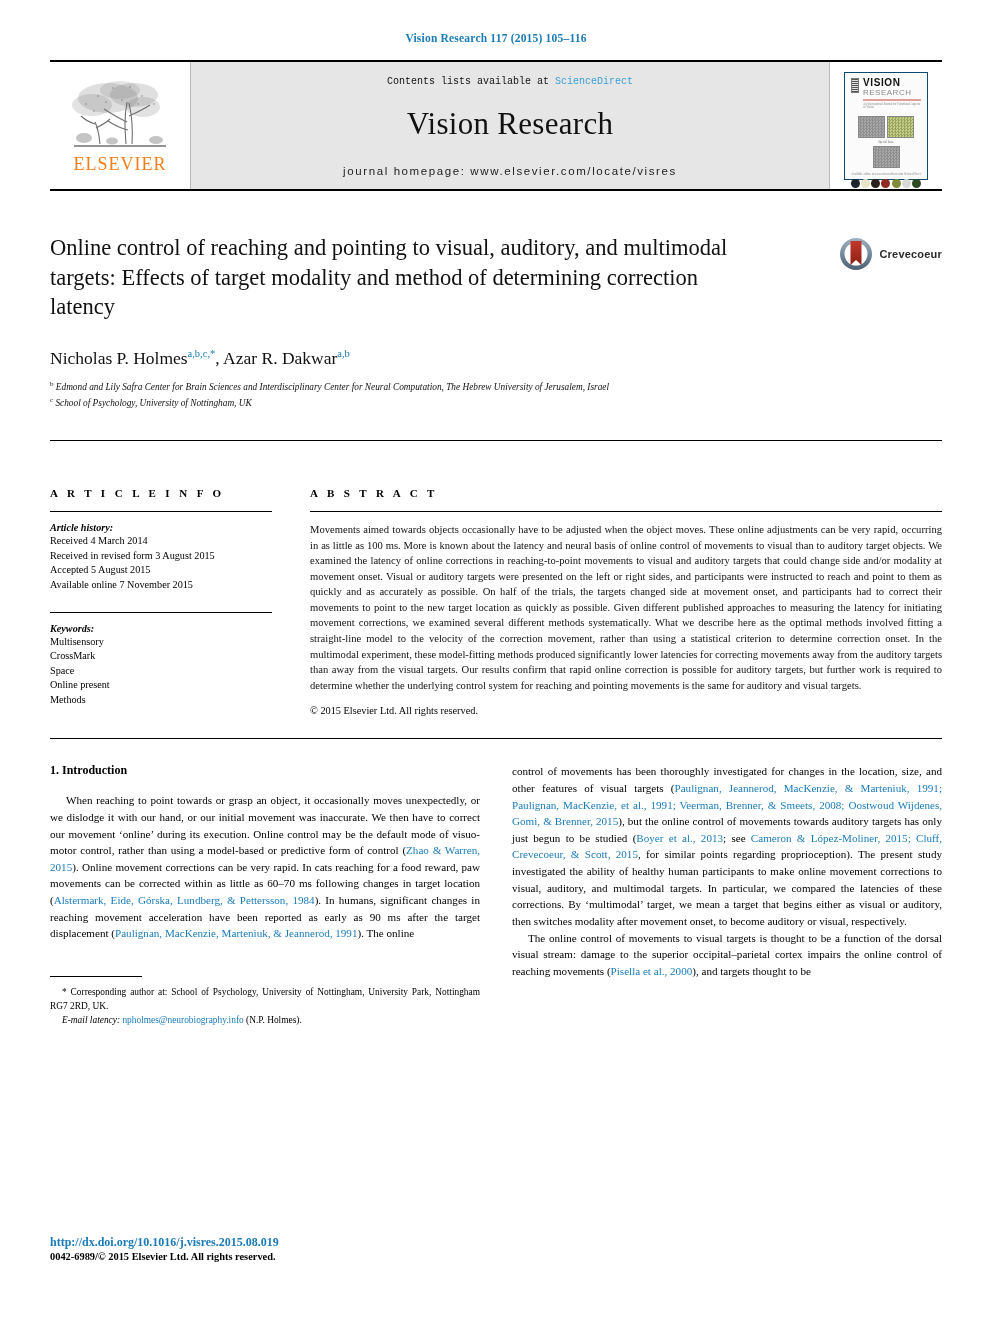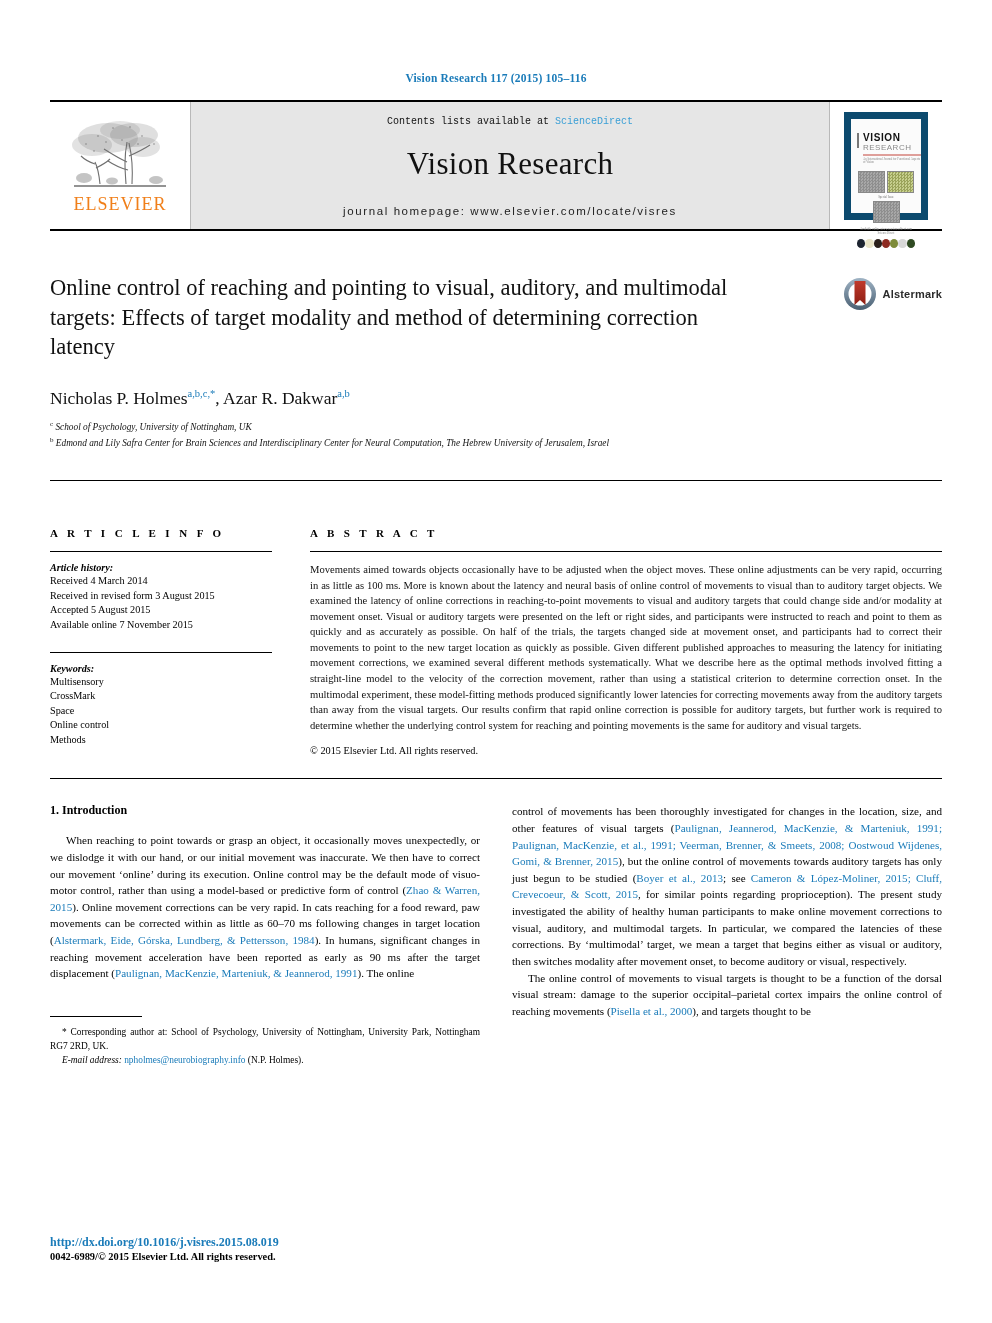--- a/index.html
+++ b/index.html
@@ -23,21 +23,21 @@
     padding: 0 50px;
   }
 
   
   .running-head {
     text-align: center;
     color: #1a7bb9;
     font-size: 11.5px;
     font-weight: bold;
     letter-spacing: .2px;
-    padding-top: 72px;
+    padding-top: 32px;
     height: 16px;
   }
 
   
   .masthead {
     margin-top: 12px;
     display: flex;
     align-items: stretch;
     height: 127px;
     border-top: 2px solid #000;
@@ -97,24 +97,24 @@
   .cover-box {
     width: 112px;
     flex: 0 0 112px;
     display: flex;
     align-items: center;
     justify-content: center;
   }
   .cover {
     width: 84px;
     height: 108px;
-    border: 7px solid #0c4a6e;
+    border: 1px solid #0c4a6e;
     background: #fbfbfb;
     box-sizing: border-box;
-    padding: 14px 6px;
+    padding: 5px 6px;
     display: flex;
     flex-direction: column;
   }
   .cover-top { display:flex; align-items:flex-start; gap:4px; }
   .cover-mark {
     width: 13px; height: 13px;
     background: repeating-linear-gradient(0deg,#555 0 1px,#ddd 1px 2px);
     border: 1px solid #777;
   }
   .cover-titles { line-height: 1; }
@@ -409,53 +409,53 @@
             </linearGradient>
             <linearGradient id="cmred" x1="0" y1="0" x2="0" y2="1">
               <stop offset="0" stop-color="#c0392b"></stop>
               <stop offset="1" stop-color="#8e1f14"></stop>
             </linearGradient>
           </defs>
           <circle cx="17" cy="17" r="16" fill="url(#cmring)"></circle>
           <circle cx="17" cy="17" r="11.5" fill="#ffffff"></circle>
           <path d="M11.5 4 H22.5 V28 L17 23 L11.5 28 Z" fill="url(#cmred)"></path>
         </svg>
-        <span class="cm-text">Alstermark</span>
+        <span class="cm-text">Crevecoeur</span>
       </div>
     </div>
   </div>
 
   <div class="authors">
     <span>Nicholas P. Holmes</span><sup>a,b,c,*</sup><span>, </span><span>Azar R. Dakwar</span><sup>a,b</sup>
   </div>
 
   <div class="affils">
+    <div class="affil"><sup>b</sup> <span>Edmond and Lily Safra Center for Brain Sciences and Interdisciplinary Center for Neural Computation, The Hebrew University of Jerusalem, Israel</span></div>
     <div class="affil"><sup>c</sup> <span>School of Psychology, University of Nottingham, UK</span></div>
-    <div class="affil"><sup>b</sup> <span>Edmond and Lily Safra Center for Brain Sciences and Interdisciplinary Center for Neural Computation, The Hebrew University of Jerusalem, Israel</span></div>
   </div>
 
   <hr class="hr-top">
   <div class="info-abstract" style="border-top:0">
 
     <div class="info-col">
       <div class="sec-label">A R T I C L E    I N F O</div>
       <hr class="thin-rule">
       <div class="info-head">Article history:</div>
       <div class="info-line">Received 4 March 2014</div>
       <div class="info-line">Received in revised form 3 August 2015</div>
       <div class="info-line">Accepted 5 August 2015</div>
       <div class="info-line">Available online 7 November 2015</div>
 
       <hr class="thin-rule" style="margin-top:20px">
       <div class="kw-block">
         <div class="info-head">Keywords:</div>
         <div class="info-line">Multisensory</div>
         <div class="info-line">CrossMark</div>
         <div class="info-line">Space</div>
-        <div class="info-line">Online control</div>
+        <div class="info-line">Online present</div>
         <div class="info-line">Methods</div>
       </div>
     </div>
 
     <div class="abs-col">
       <div class="sec-label">A B S T R A C T</div>
       <hr class="thin-rule">
       <div class="abstract-text">Movements aimed towards objects occasionally have to be adjusted when the object moves. These online adjustments can be very rapid, occurring in as little as 100 ms. More is known about the latency and neural basis of online control of movements to visual than to auditory target objects. We examined the latency of online corrections in reaching-to-point movements to visual and auditory targets that could change side and/or modality at movement onset. Visual or auditory targets were presented on the left or right sides, and participants were instructed to reach and point to them as quickly and as accurately as possible. On half of the trials, the targets changed side at movement onset, and participants had to correct their movements to point to the new target location as quickly as possible. Given different published approaches to measuring the latency for initiating movement corrections, we examined several different methods systematically. What we describe here as the optimal methods involved fitting a straight-line model to the velocity of the correction movement, rather than using a statistical criterion to determine correction onset. In the multimodal experiment, these model-fitting methods produced significantly lower latencies for correcting movements away from the auditory targets than away from the visual targets. Our results confirm that rapid online correction is possible for auditory targets, but further work is required to determine whether the underlying control system for reaching and pointing movements is the same for auditory and visual targets.</div>
       <div class="copyright-line">© 2015 Elsevier Ltd. All rights reserved.</div>
     </div>
@@ -466,21 +466,21 @@
   <div class="body-cols">
 
     <div class="bcol">
       <div class="sec-heading">1. Introduction</div>
       <p class="para"><span>When reaching to point towards or grasp an object, it occasionally moves unexpectedly, or we dislodge it with our hand, or our initial movement was inaccurate. We then have to correct our movement ‘online’ during its execution. Online control may be the default mode of visuo-motor control, rather than using a model-based or predictive form of control (</span><span class="cite">Zhao &amp; Warren, 2015</span><span>). Online movement corrections can be very rapid. In cats reaching for a food reward, paw movements can be corrected within as little as 60–70 ms following changes in target location (</span><span class="cite">Alstermark, Eide, Górska, Lundberg, &amp; Pettersson, 1984</span><span>). In humans, significant changes in reaching movement acceleration have been reported as early as 90 ms after the target displacement (</span><span class="cite">Paulignan, MacKenzie, Marteniuk, &amp; Jeannerod, 1991</span><span>). The online</span></p>
 
       <div class="footnote-wrap">
         <hr class="footnote-rule">
         <div class="footnote">
           <span class="ind"><span>*</span><span> Corresponding author at: School of Psychology, University of Nottingham, University Park, Nottingham RG7 2RD, UK.</span></span>
-          <span class="ind"><i>E-mail address:</i> <span class="link">npholmes@neurobiography.info</span><span> (N.P. Holmes).</span></span>
+          <span class="ind"><i>E-mail latency:</i> <span class="link">npholmes@neurobiography.info</span><span> (N.P. Holmes).</span></span>
         </div>
       </div>
     </div>
 
     <div class="bcol">
       <p class="para" style="text-indent:0"><span>control of movements has been thoroughly investigated for changes in the location, size, and other features of visual targets (</span><span class="cite">Paulignan, Jeannerod, MacKenzie, &amp; Marteniuk, 1991; Paulignan, MacKenzie, et al., 1991; Veerman, Brenner, &amp; Smeets, 2008; Oostwoud Wijdenes, Gomi, &amp; Brenner, 2015</span><span>), but the online control of movements towards auditory targets has only just begun to be studied (</span><span class="cite">Boyer et al., 2013</span><span>; see </span><span class="cite">Cameron &amp; López-Moliner, 2015; Cluff, Crevecoeur, &amp; Scott, 2015</span><span>, for similar points regarding proprioception). The present study investigated the ability of healthy human participants to make online movement corrections to visual, auditory, and multimodal targets. In particular, we compared the latencies of these corrections. By ‘multimodal’ target, we mean a target that begins either as visual or auditory, then switches modality after movement onset, to become auditory or visual, respectively.</span></p>
       <p class="para"><span>The online control of movements to visual targets is thought to be a function of the dorsal visual stream: damage to the superior occipital–parietal cortex impairs the online control of reaching movements (</span><span class="cite">Pisella et al., 2000</span><span>), and targets thought to be</span></p>
     </div>
   </div>
 

